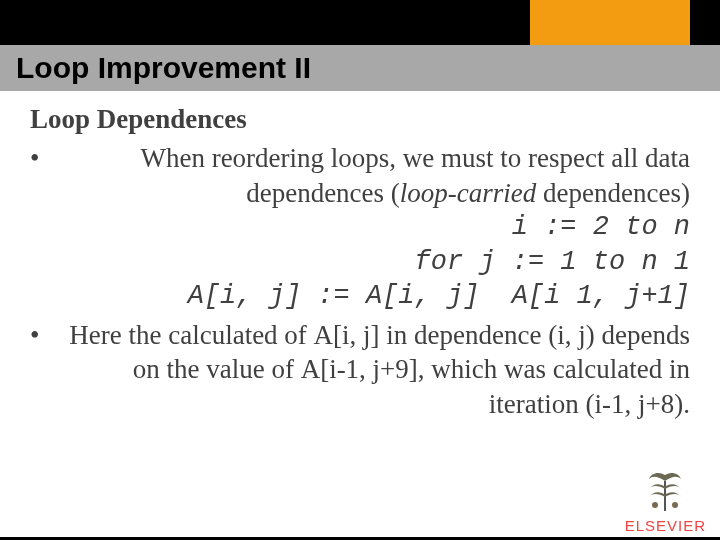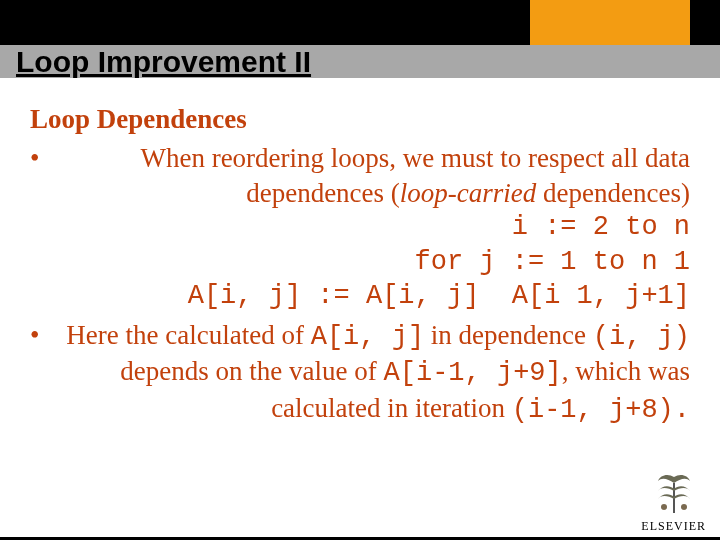--- a/index.html
+++ b/index.html
@@ -20,39 +20,38 @@
   .orange-box {
     position: absolute;
     top: 0; right: 30px;
     width: 160px; height: 45px;
     background: #f39c12;
   }
   .gray-bar {
     position: absolute;
     top: 45px; left: 0;
     width: 100%;
-    height: 33px;
+    height: 46px;
     background: #a8a8a8;
     display: flex;
     align-items: center;
-    text-decoration: underline;
   }
   .slide-title {
     font-family: Arial, Helvetica, sans-serif;
     font-weight: bold;
     font-size: 30px;
     color: #000;
     margin-left: 16px;
   }
   .content {
     position: absolute;
     top: 104px;
     left: 30px;
     right: 30px;
-    color: #c2410c;
+    color: #404040;
   }
   .subhead {
     font-family: 'Times New Roman', Georgia, serif;
     font-weight: bold;
     font-size: 27px;
     margin-bottom: 6px;
   }
   ul.bullets {
     list-style: none;
     font-family: 'Times New Roman', Georgia, serif;
@@ -64,43 +63,44 @@
     position: relative;
     padding-left: 24px;
     margin-bottom: 4px;
   }
   ul.bullets > li::before {
     content: "•";
     position: absolute;
     left: 0;
     top: 0;
   }
-  .mono { font-family: Liberation Mono, monospace; margin-top: 44px; }
+  .mono { font-family: Liberation Serif, serif; margin-top: 44px; }
   .codeblock {
     font-family: 'Courier New', Courier, monospace;
     font-size: 27px;
     line-height: 1.28;
     margin-left: 62px;
     white-space: pre;
+    font-style: italic;
   }
   .logo {
     position: absolute;
     right: 14px;
     bottom: 6px;
     text-align: center;
   }
   .logo-tree {
     width: 48px; height: 44px;
     margin: 0 auto;
   }
   .logo-text {
-    font-family: Liberation Serif, serif;
-    font-size: 12px;
+    font-family: Liberation Sans, sans-serif;
+    font-size: 15px;
     letter-spacing: 1px;
-    color: #000000;
+    color: #ef4444;
     margin-top: 2px;
   }
   .bottom-rule {
     position: absolute;
     left: 0; bottom: 0;
     width: 720px; height: 3px;
     background: #000;
   }
 </style>
 </head>

